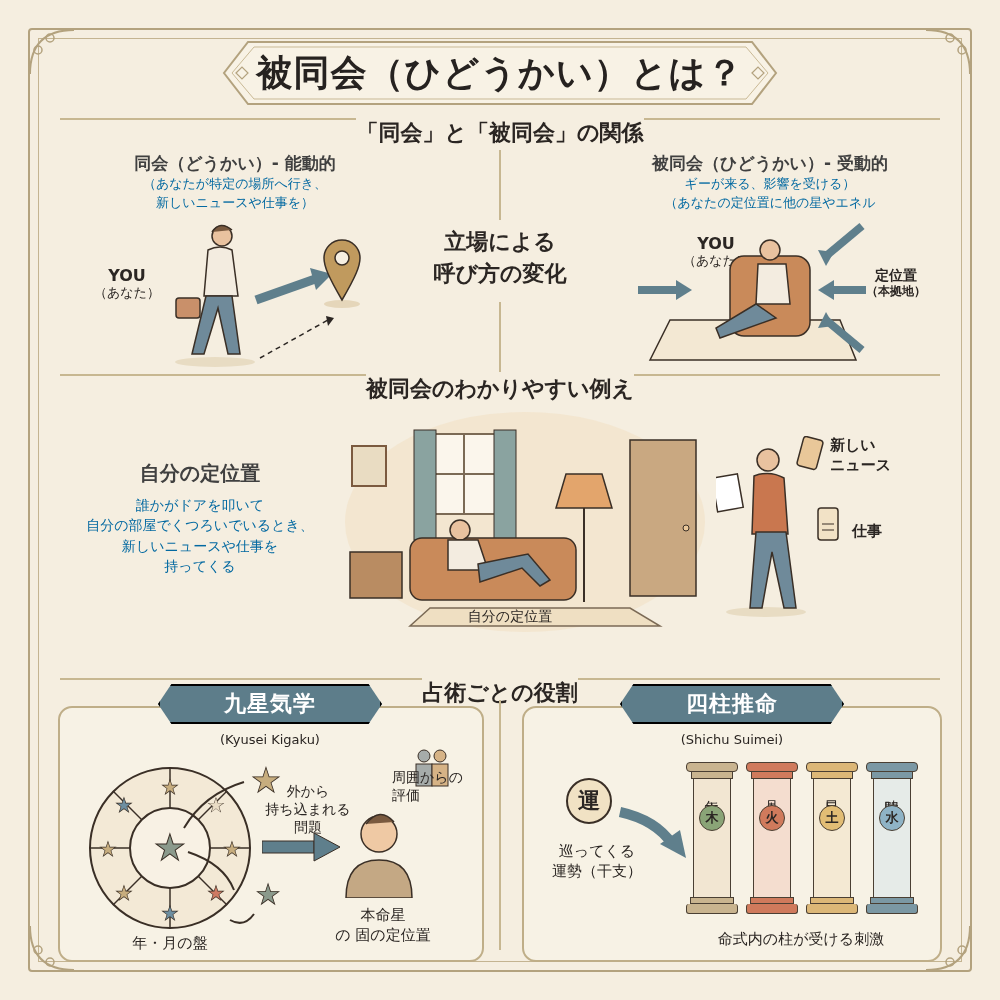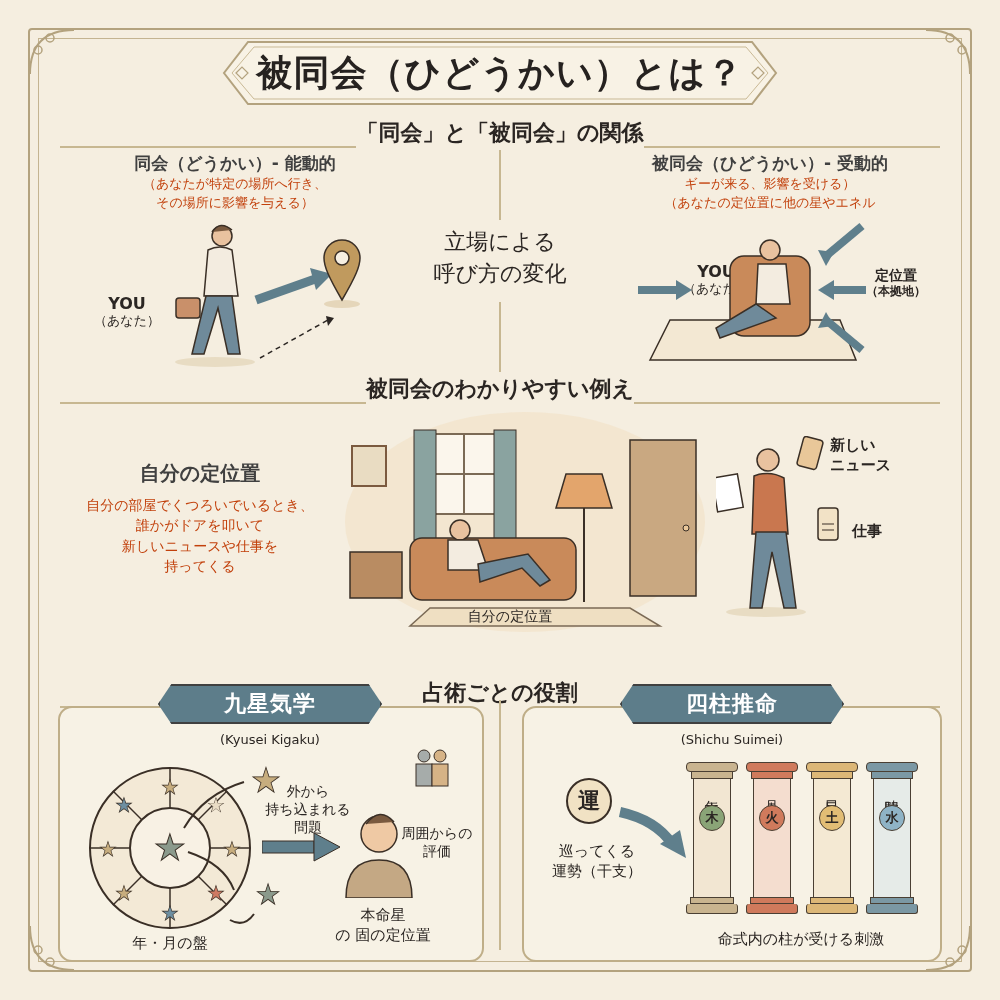--- a/index.html
+++ b/index.html
@@ -18,40 +18,40 @@
   .frame-inner {
     position: absolute; left: 38px; top: 38px; width: 924px; height: 924px;
     border: 1.5px solid #c4b491;
   }
   .title-plaque-line {
     position: absolute; left: 222px; top: 40px; width: 556px; height: 66px;
   }
   .title { font-size: 36px; font-weight: bold; letter-spacing: 1px; color: #262220; }
   .section-head {
     position: absolute; left: 60px; width: 880px;
-    display: flex; align-items: flex-end; 
+    display: flex; align-items: flex-start; 
   }
   .section-head .rule { flex: 1; height: 2px; background: #c7b791; }
   .section-head .txt { font-size: 22px; font-weight: bold; white-space: nowrap; color: #2a2522; }
   .h-sub { font-size: 17px; font-weight: bold; text-align: center; color: #404040; }
-  .desc { font-size: 13px; text-align: center; line-height: 1.45; color: #c2410c; }
-  .lbl-bold { font-weight: bold; font-size: 16px; text-align: center; line-height: 1.2; margin-top: 28px; }
+  .desc { font-size: 13px; text-align: center; line-height: 1.45; color: #0369a1; }
+  .lbl-bold { font-weight: bold; font-size: 16px; text-align: center; line-height: 1.2; }
   .lbl-sm { font-size: 13px; text-align: center; line-height: 1.3; }
   .vline { position: absolute; width: 2px; background: #c7b791; }
-  .center-phrase { font-size: 22px; font-weight: normal; text-align: center; line-height: 1.45; }
+  .center-phrase { font-size: 22px; font-weight: bold; text-align: center; line-height: 1.45; }
   .panel {
     position: absolute; border: 2px solid #bfae88; border-radius: 14px 14px 14px 14px;
     background: rgba(250,245,234,0.5);
   }
   .ribbon {
     position: absolute; height: 40px; background: #5d7d8a; color: #fff;
     display: flex; align-items: center; justify-content: center;
     font-size: 22px; font-weight: bold; letter-spacing: 1px;
     clip-path: polygon(6% 0, 94% 0, 100% 50%, 94% 100%, 6% 100%, 0 50%);
-    border: 2px solid #404040;
+    border: 2px solid #000000;
   }
   .romaji { position: absolute; font-size: 13px; text-align: center; color: #2a2522; }
   .pillar { position: absolute; width: 52px; }
   .pillar .cap { height: 10px; border-radius: 4px; border: 1.5px solid #4a3f33; }
   .pillar .neck { height: 7px; margin: 0 5px; border: 1.5px solid #4a3f33; border-top: none; }
   .pillar .shaft {
     height: 118px; margin: 0 7px; border: 1.5px solid #4a3f33; border-top: none; border-bottom: none;
     display: flex; flex-direction: column; align-items: center; padding-top: 10px;
   }
   .pillar .chars { writing-mode: vertical-rl; font-size: 14px; letter-spacing: 2px; color: #2a2522; }
@@ -100,21 +100,21 @@
 
 <div class="section-head" style="top:118px;">
   <div class="rule"></div>
   <span class="txt">「同会」と「被同会」の関係</span>
   <div class="rule"></div>
 </div>
 
 <div class="abs" style="left:70px;top:152px;width:330px;">
   <div class="h-sub">同会（どうかい）- 能動的</div>
   <div class="desc">（あなたが特定の場所へ行き、</div>
-  <div class="desc">その場所に影響を与える）</div>
+  <div class="desc">新しいニュースや仕事を）</div>
 </div>
 <div class="abs" style="left:92px;top:266px;width:70px;">
   <div class="lbl-bold">YOU</div>
   <div class="lbl-sm">（あなた）</div>
 </div>
 <svg class="abs" style="left:160px;top:220px" width="200" height="150">
   <ellipse cx="55" cy="142" rx="40" ry="5" fill="#e8dcc3"></ellipse>
   <circle cx="62" cy="16" r="10" fill="#e9c29f" stroke="#3a2f26" stroke-width="1.5"></circle>
   <path d="M52 12 q8 -12 20 -2" fill="#7a5a3f" stroke="#3a2f26" stroke-width="1.5"></path>
   <path d="M48 30 q12 -6 24 0 l6 46 h-34 z" fill="#f3ece0" stroke="#3a2f26" stroke-width="1.5"></path>
@@ -167,22 +167,22 @@
   <polygon points="188,108 196,92 204,106" fill="#5f7f8c"></polygon>
 </svg>
 
 <div class="section-head" style="top:374px;">
   <div class="rule"></div>
   <span class="txt">被同会のわかりやすい例え</span>
   <div class="rule"></div>
 </div>
 <div class="abs" style="left:60px;top:460px;width:280px;">
   <div class="h-sub" style="font-size:20px;margin-bottom:8px">自分の定位置</div>
+  <div class="desc" style="font-size:14px">誰かがドアを叩いて</div>
   <div class="desc" style="font-size:14px">自分の部屋でくつろいでいるとき、</div>
-  <div class="desc" style="font-size:14px">誰かがドアを叩いて</div>
   <div class="desc" style="font-size:14px">新しいニュースや仕事を</div>
   <div class="desc" style="font-size:14px">持ってくる</div>
 </div>
 <svg class="abs" style="left:340px;top:412px" width="370" height="220">
   <ellipse cx="185" cy="110" rx="180" ry="110" fill="#f2e3c9" opacity="0.7"></ellipse>
   <rect x="82" y="22" width="84" height="80" fill="#fbf6ec" stroke="#7b6a55" stroke-width="2"></rect>
   <line x1="124" y1="22" x2="124" y2="102" stroke="#7b6a55" stroke-width="2"></line>
   <line x1="82" y1="62" x2="166" y2="62" stroke="#7b6a55" stroke-width="2"></line>
   <rect x="74" y="18" width="22" height="110" fill="#8aa3a0" stroke="#3a2f26" stroke-width="1"></rect>
   <rect x="154" y="18" width="22" height="110" fill="#8aa3a0" stroke="#3a2f26" stroke-width="1"></rect>
@@ -263,21 +263,21 @@
   <div>外から</div>
   <div>持ち込まれる</div>
   <div>問題</div>
 </div>
 <svg class="abs" style="left:410px;top:748px" width="44" height="40">
   <circle cx="14" cy="8" r="6" fill="#a6acaa" stroke="#3a2f26"></circle>
   <circle cx="30" cy="8" r="6" fill="#d6b386" stroke="#3a2f26"></circle>
   <rect x="6" y="16" width="16" height="22" fill="#a6acaa" stroke="#3a2f26"></rect>
   <rect x="22" y="16" width="16" height="22" fill="#d6b386" stroke="#3a2f26"></rect>
 </svg>
-<div class="abs" style="left:392px;top:824px;width:90px;font-size:14px;text-align:center;line-height:1.3">
+<div class="abs" style="left:392px;top:768px;width:90px;font-size:14px;text-align:left;line-height:1.3">
   <div>周囲からの</div>
   <div>評価</div>
 </div>
 <svg class="abs" style="left:262px;top:832px" width="80" height="30">
   <rect x="0" y="9" width="52" height="12" fill="#5f7f8c" stroke="#3a2f26"></rect>
   <polygon points="52,1 78,15 52,29" fill="#5f7f8c" stroke="#3a2f26"></polygon>
 </svg>
 <svg class="abs" style="left:342px;top:808px" width="74" height="90">
   <circle cx="37" cy="26" r="18" fill="#efc9a4" stroke="#3a2f26" stroke-width="1.5"></circle>
   <path d="M24 16 q14 -18 28 -2" fill="#7a5a3f" stroke="#3a2f26" stroke-width="1.5"></path>

